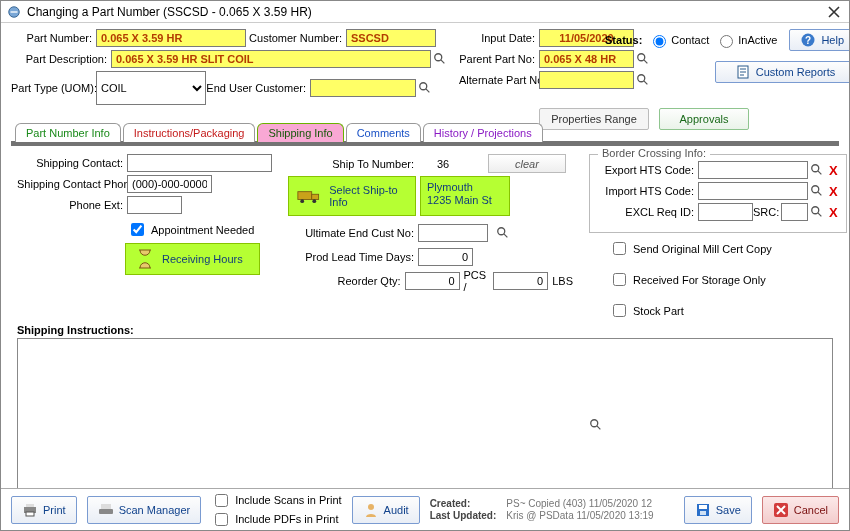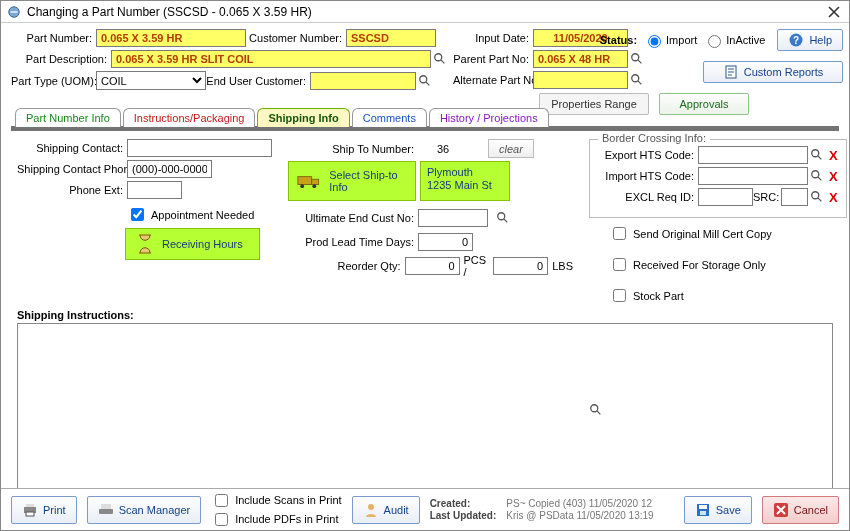--- a/index.html
+++ b/index.html
@@ -8,51 +8,51 @@
   .titlebar { height:22px; background:#fff; display:flex; align-items:center; padding:0 6px; border-bottom:1px solid #ccc; }
   .titlebar .app-icon { width:14px;height:14px; margin-right:6px; display:inline-flex;align-items:center;justify-content:center; }
   .titlebar .title { flex:1; font-size:12px; }
   .titlebar .close { width:18px;height:18px; display:flex;align-items:center;justify-content:center;font-size:14px; cursor:pointer;}
   .content { flex:1; padding:6px 10px 0 10px; position:relative; overflow:hidden; }
   .row { display:flex; align-items:center; margin-bottom:3px; }
   .lbl { text-align:right; padding-right:4px; white-space:nowrap; }
   input[type=text].fld { height:18px; border:1px solid #7a7a7a; padding:0 4px; font-size:11px; }
   .yellow { background:#ffff66; color:#b33c00; font-weight:bold; }
   .white { background:#fff; }
-  select.combo { height:19px; border:1px solid #7a7a7a; background:#fff; font-size:11px; }
+  select.combo { height:34px; border:1px solid #7a7a7a; background:#fff; font-size:11px; }
   .mag { width:18px;height:18px; display:inline-flex;align-items:center;justify-content:center; cursor:pointer; }
   .mag svg { width:14px;height:14px; }
   .redx { color:#d00; font-weight:bold; font-size:13px; cursor:pointer; margin-left:3px; }
   .btn { border:1px solid #7a9bd1; background:linear-gradient(#fdfdfd,#e9eef6); padding:2px 10px; height:22px; display:inline-flex;align-items:center; gap:5px; cursor:pointer; color:#10428c; border-radius:2px; font-size:11px; white-space:nowrap;}
   .btn.flat { background:#f5f5f5; border:1px solid #bbb; color:#333; }
   .btn.green { background:linear-gradient(#fdfdfd,#eaf3e9); color:#1a6a1a; border-color:#8fc58f;}
   .radio-lbl { display:flex;align-items:center;gap:2px; }
-  .top-grid { display:grid; grid-template-columns: 440px 1fr 195px; gap:4px 2px; margin-bottom:2px;}
+  .top-grid { display:grid; grid-template-columns: 440px 1fr 195px; gap:4px 8px; margin-bottom:2px;}
   .tabs { display:flex; align-items:flex-end; margin-top:4px; border-bottom:5px solid #737373; padding-left:4px;}
   .tab { padding:3px 10px 3px 10px; border:1px solid #999; border-bottom:none; border-top-left-radius:6px;border-top-right-radius:6px; margin-right:2px; cursor:pointer; background:#fff; position:relative; top:1px; font-size:11px;}
   .tab.inactive { color:#1a52c6; }
   .tab.inactive.red { color:#c41a1a;margin-top:6px; }
   .tab.inactive.purple { color:#8a1ac4; }
-  .tab.active { background:#fef9c3; color:#17570a; font-weight:bold; border-color:#6ab300; z-index:2; }
+  .tab.active { background:#f9a8d4; color:#17570a; font-weight:normal; border-color:#6ab300; z-index:2; }
   .ship-panel { padding:8px 6px 4px 6px; position:relative; height: calc(100% - 160px);}
   .truck-btn { width:180px; height:40px; background:#b6ff33; border:1px solid #87c400; display:flex;align-items:center; gap:8px; padding:4px 8px; cursor:pointer; color:#123d7d;}
   .plymouth { width:90px; height:40px; background:#b6ff33; border:1px solid #87c400; color:#123d7d; padding:4px 6px; font-size:11px; line-height:13px;}
   .recv-btn { width:135px; height:32px; background:#b6ff33; border:1px solid #87c400; display:flex;align-items:center; gap:8px; padding:4px 10px; cursor:pointer; color:#123d7d;}
   .checkbox { display:flex; align-items:center; gap:4px; }
   .fieldset { border:1px solid #bbb; padding:6px 8px 8px 8px; position:relative; }
   .fieldset .legend { position:absolute; top:-8px; left:8px; background:#fff; padding:0 4px; color:#555; font-size:11px;}
   .num { text-align:right; }
   .instructions { width:100%; height:168px; border:1px solid #888; background:#fff; resize:none; font-family:inherit; font-size:11px; padding:4px; }
   .footer { height:42px; border-top:1px solid #aaa; display:flex; align-items:center; padding:0 10px; gap:10px; }
   .footer .sep { flex:1; }
   .footer .meta { font-size:10px; color:#444; line-height:12px;}
   .footer .btn { height:28px; }
   .icon-svg { width:16px;height:16px; }
   .instr-mag { position:absolute; left:570px; top:78px; }
-  .small-btn { height:19px; padding:0 10px; border:1px solid #bbb; background:linear-gradient(#fff,#eee); cursor:pointer; font-style:italic; color:#555; font-size:11px; display:inline-flex;align-items:center;}
+  .small-btn { height:19px; padding:0 26px; border:1px solid #bbb; background:linear-gradient(#fff,#eee); cursor:pointer; font-style:italic; color:#555; font-size:11px; display:inline-flex;align-items:center;}
 </style>
 </head>
 <body>
 
 <div class="window">
 
   <div class="titlebar">
     <span class="app-icon">
       <svg viewBox="0 0 16 16">
           <circle cx="8" cy="8" r="6" fill="#7aa7d6" stroke="#2a5a8a"></circle>
@@ -127,21 +127,21 @@
               </svg>
             </span>
         </div>
       </div>
 
       <div>
         <div class="row" style="gap:6px; justify-content:flex-end">
           <span style="font-weight:bold">Status:</span>
           <label class="radio-lbl">
               <input type="radio" checked="" style="">
-              <span>Import</span>
+              <span>Contact</span>
             </label>
           <label class="radio-lbl">
               <input type="radio" style="">
               <span>InActive</span>
             </label>
           <span class="btn" style="margin-left:6px">
             <svg class="icon-svg" viewBox="0 0 16 16">
                 <circle cx="8" cy="8" r="6.5" fill="#3a7acb"></circle>
                 <text x="8" y="12" text-anchor="middle" fill="#fff" font-size="10" font-weight="bold">?</text>
               </svg>

